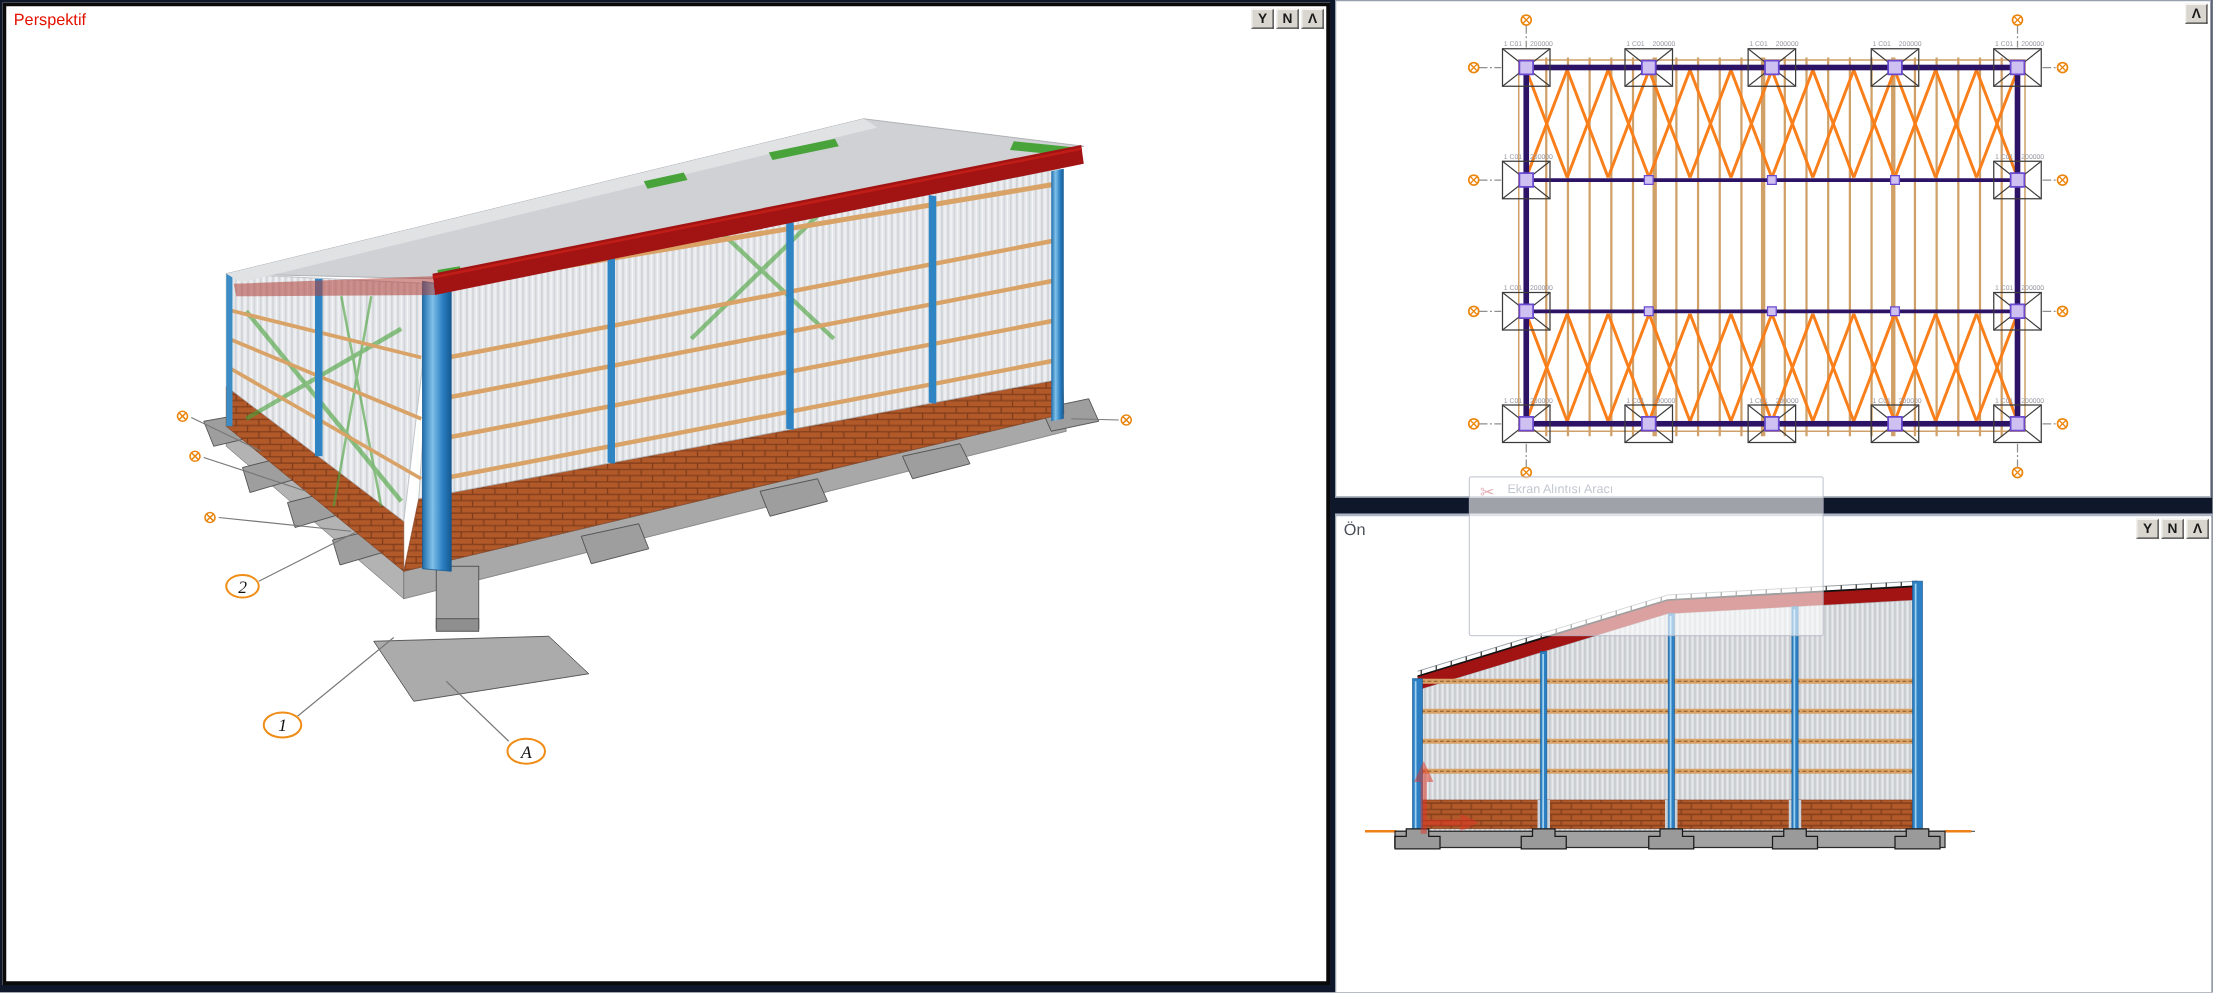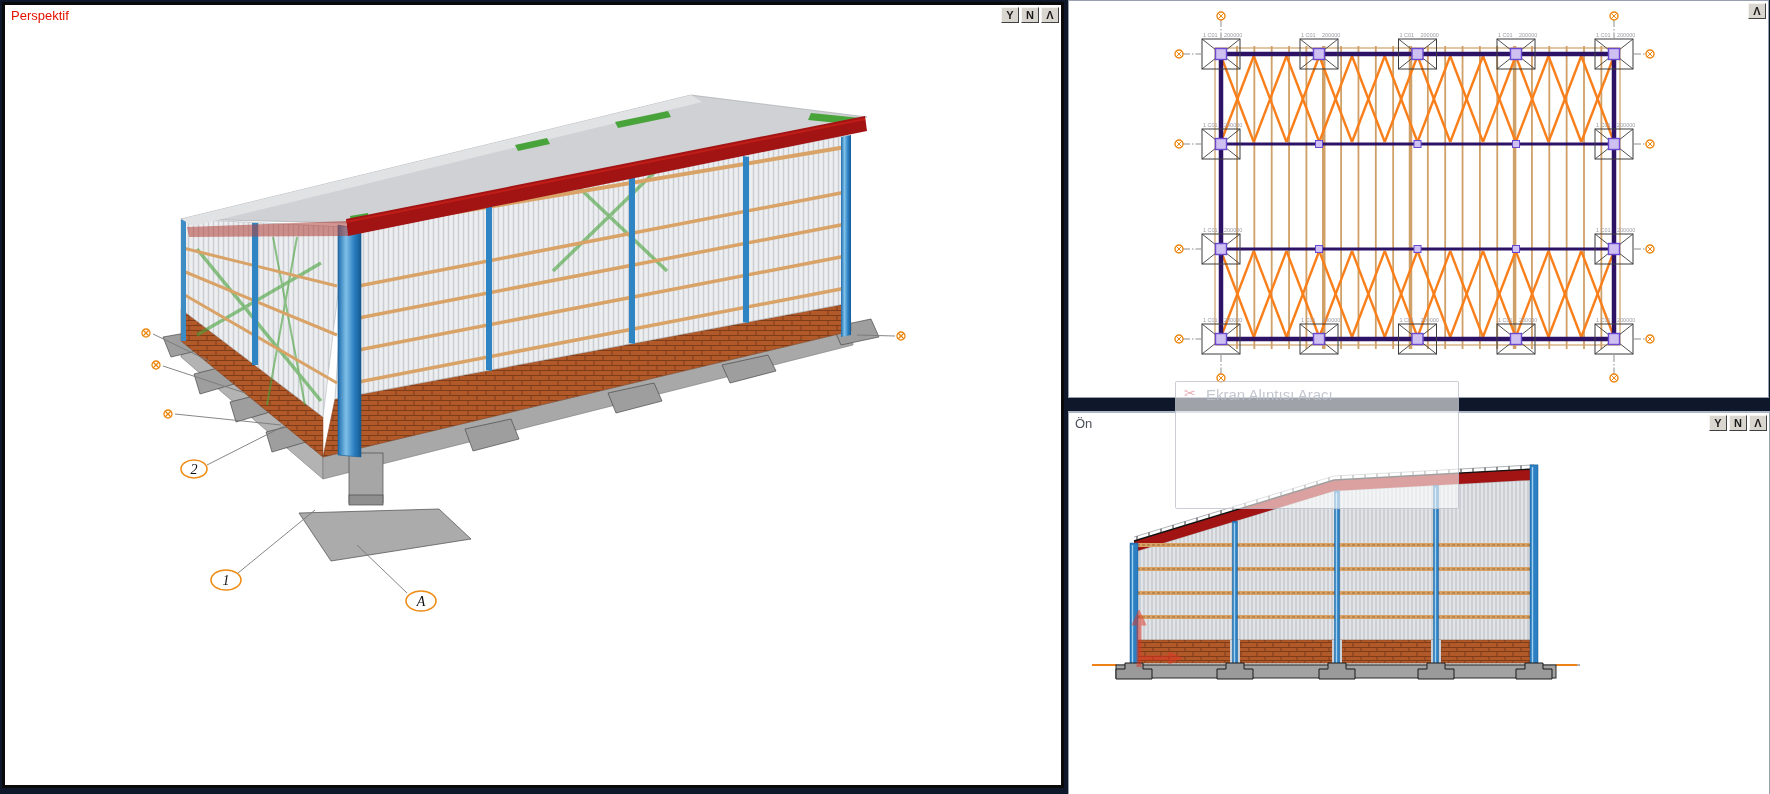--- a/index.html
+++ b/index.html
@@ -16,21 +16,21 @@
   .wbtn{width:18px;height:16px;box-sizing:border-box;background:#d9d6cf;
         border:1px solid #404040;border-top-color:#f5f4f1;border-left-color:#f5f4f1;
         font-size:11px;font-weight:bold;line-height:14px;text-align:center;color:#1a1a1a;
         padding:0;cursor:pointer;font-family:"Liberation Sans",sans-serif;}
   .scene{position:absolute;left:0;top:0;width:100%;height:100%;}
   .overlay-ghost{position:absolute;left:1175px;top:381px;width:282px;height:126px;
         background:rgba(255,255,255,0.60);border:1px solid rgba(160,166,182,0.55);
         border-radius:2px;z-index:40;}
   .overlay-head{position:relative;height:22px;}
   .overlay-icon{position:absolute;left:8px;top:3px;font-size:14px;color:rgba(210,110,120,0.55);}
-  .overlay-text{position:absolute;left:30px;top:4px;font-size:15px;color:rgba(185,189,200,0.85);}
+  .overlay-text{position:absolute;left:30px;top:4px;font-size:10px;color:rgba(185,189,200,0.85);}
 </style>
 </head>
 <body>
 
 <div class="app">
 
   <div class="vp vp-persp">
     <span class="vp-title red">Perspektif</span>
     <div class="btnrow">
       <button class="wbtn">Y</button>

